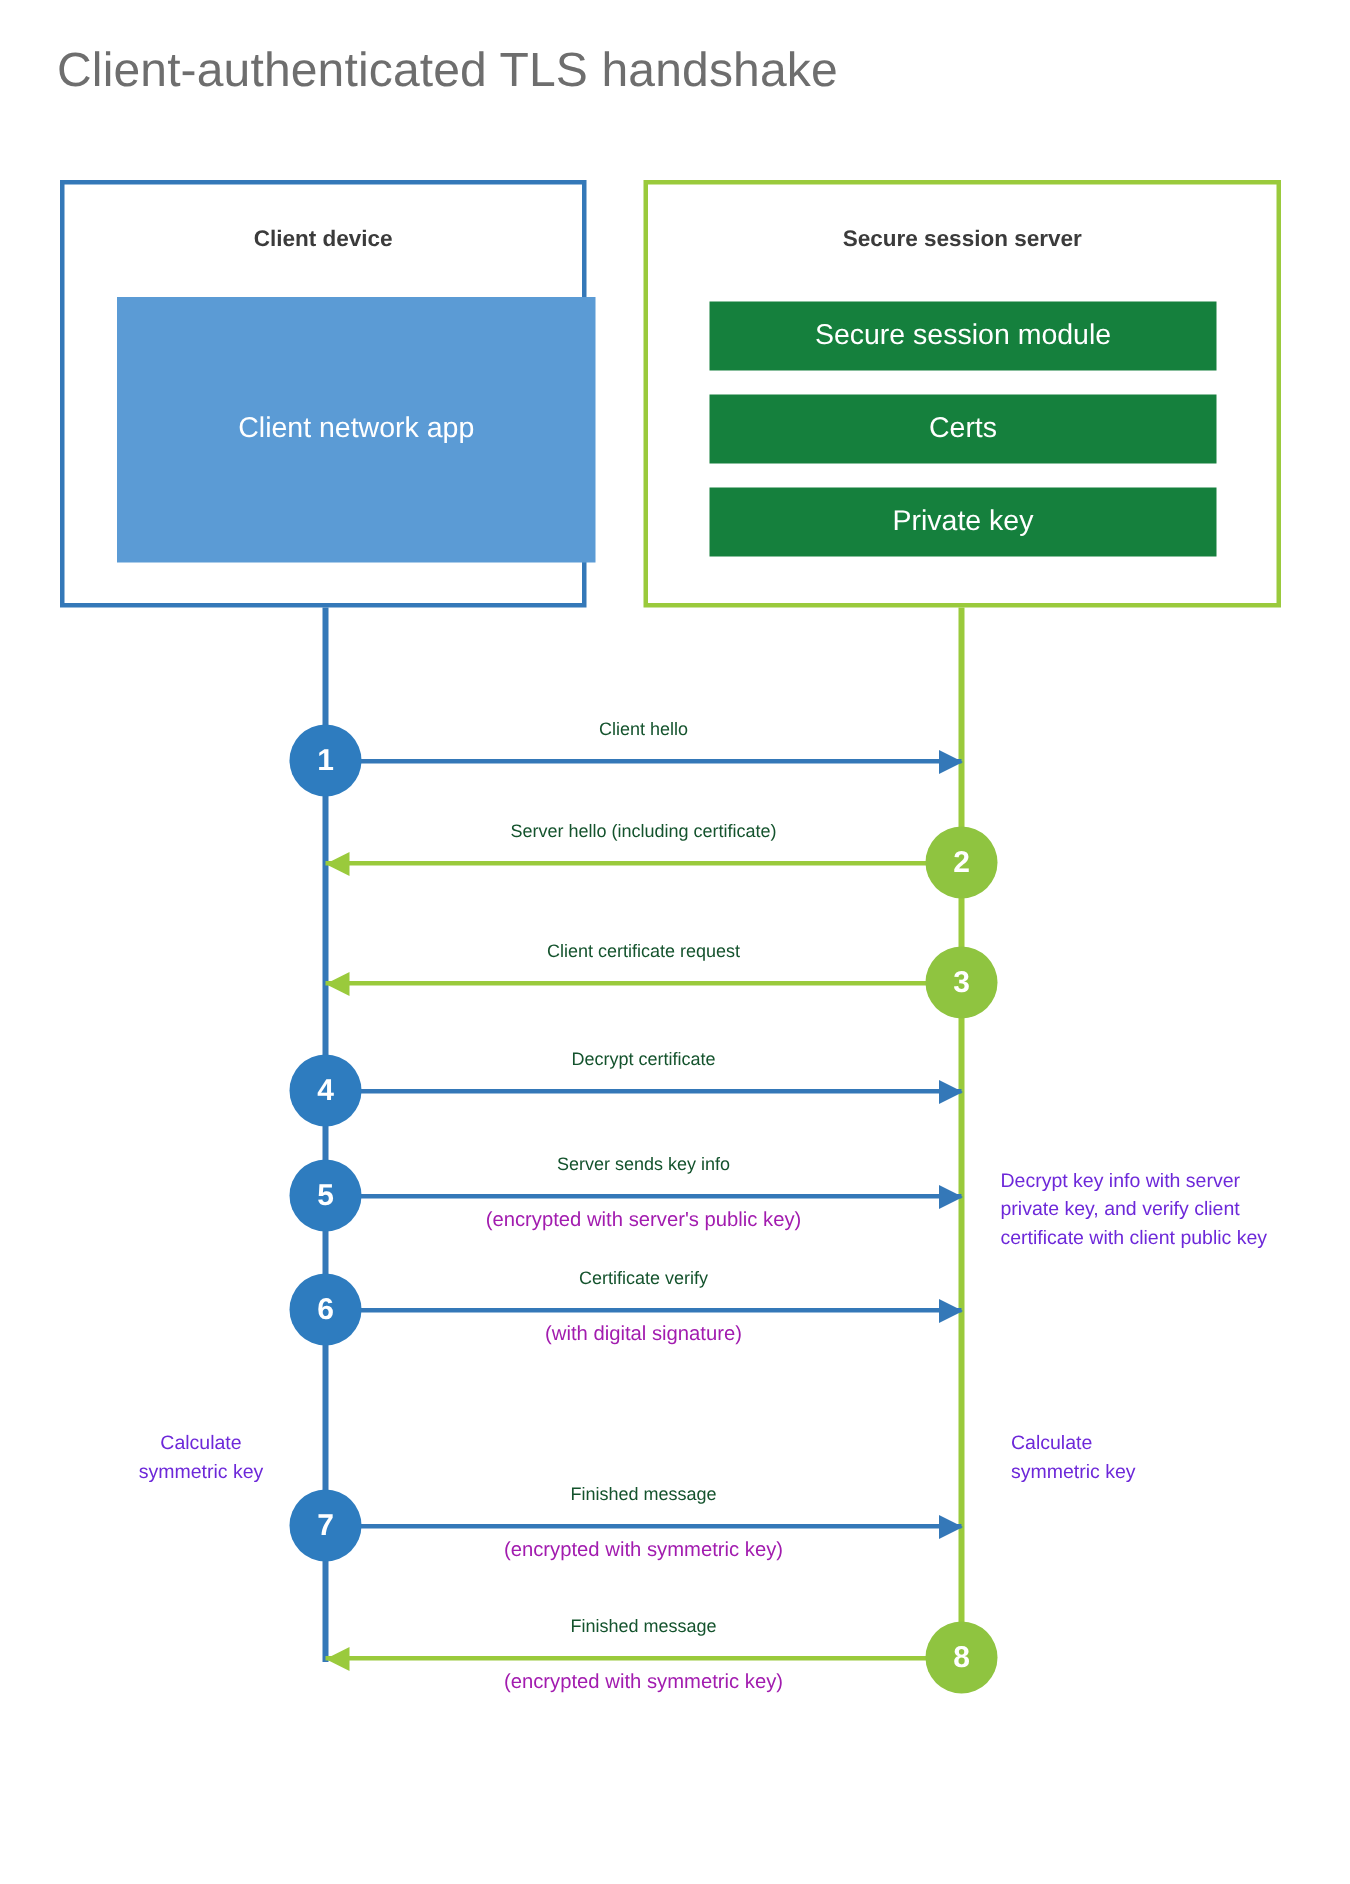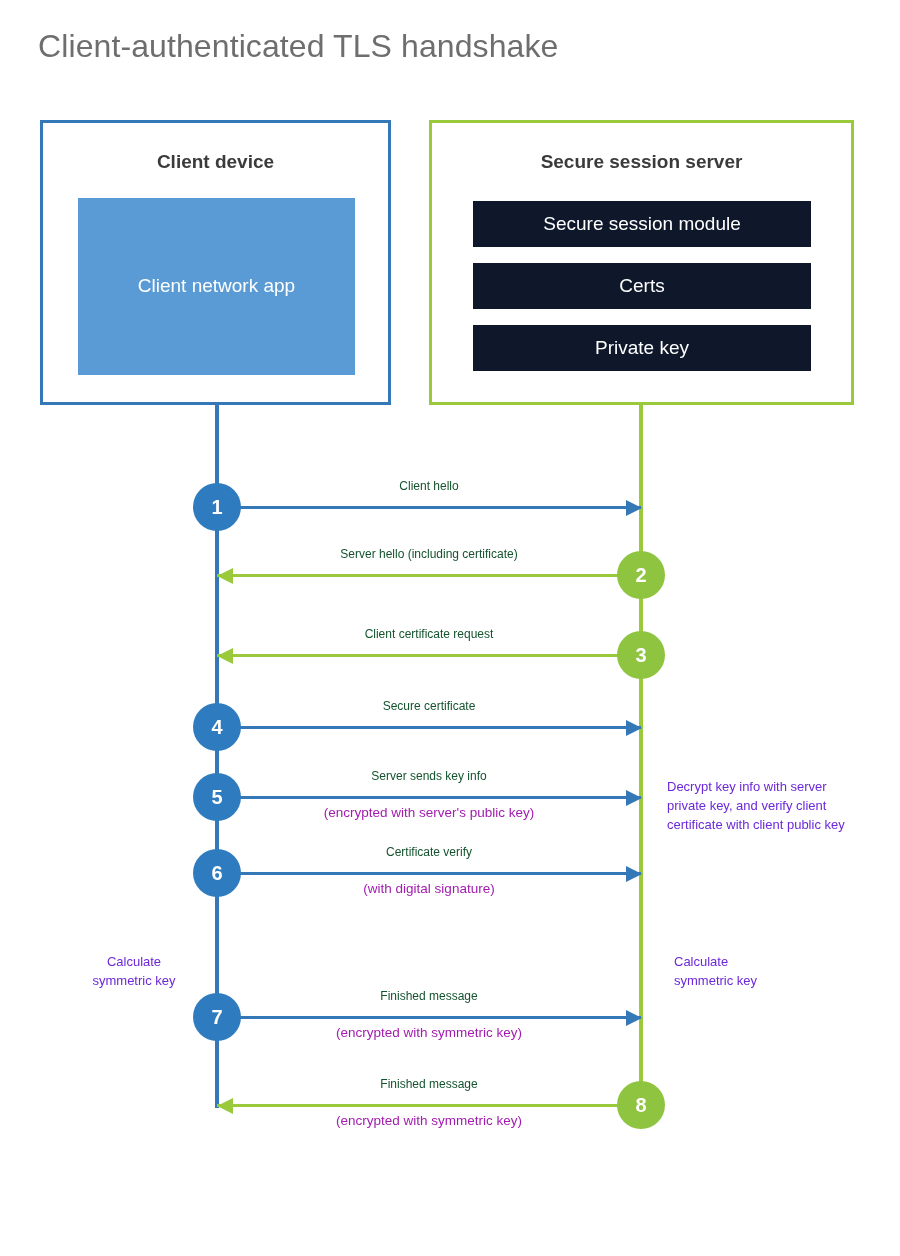--- a/index.html
+++ b/index.html
@@ -51,49 +51,49 @@
     width: 425px;
     height: 285px;
     border: 3px solid #9ACA3C;
   }
   .actor-title {
     position: absolute;
     left: 0;
     right: 0;
     top: 28px;
     text-align: center;
-    font-size: 19px;
+    font-size: 15px;
     font-weight: bold;
     color: #3b3b3b;
   }
 
   
   .inner-block {
     position: absolute;
     display: flex;
     align-items: center;
     justify-content: center;
     color: #ffffff;
     font-size: 19px;
     font-weight: 400;
     text-align: center;
     line-height: 1.3;
   }
   .inner-block.client-app {
     left: 35px;
     top: 75px;
-    width: 277px;
+    width: 319px;
     height: 177px;
     background: #5B9BD5;
   }
   .inner-block.green-bar {
     left: 41px;
     width: 338px;
     height: 46px;
-    background: #0f172a;
+    background: #15803d;
   }
   .inner-block.green-bar.b1 { top: 78px; }
   .inner-block.green-bar.b2 { top: 140px; }
   .inner-block.green-bar.b3 { top: 202px; }
 
   
   .lifeline {
     position: absolute;
     width: 4px;
   }
@@ -254,21 +254,21 @@
   <div class="msg" style="top:655px;">
     <div class="msg-label">Client certificate request</div>
     <div class="msg-line green"></div>
     <div class="arrowhead left"></div>
   </div>
   <div class="step-circle green" style="top:631px;">
     <span>3</span>
   </div>
 
   <div class="msg" style="top:727px;">
-    <div class="msg-label">Secure certificate</div>
+    <div class="msg-label">Decrypt certificate</div>
     <div class="msg-line blue"></div>
     <div class="arrowhead right"></div>
   </div>
   <div class="step-circle blue" style="top:703px;">
     <span>4</span>
   </div>
 
   <div class="msg" style="top:797px;">
     <div class="msg-label">Server sends key info</div>
     <div class="msg-line blue"></div>

